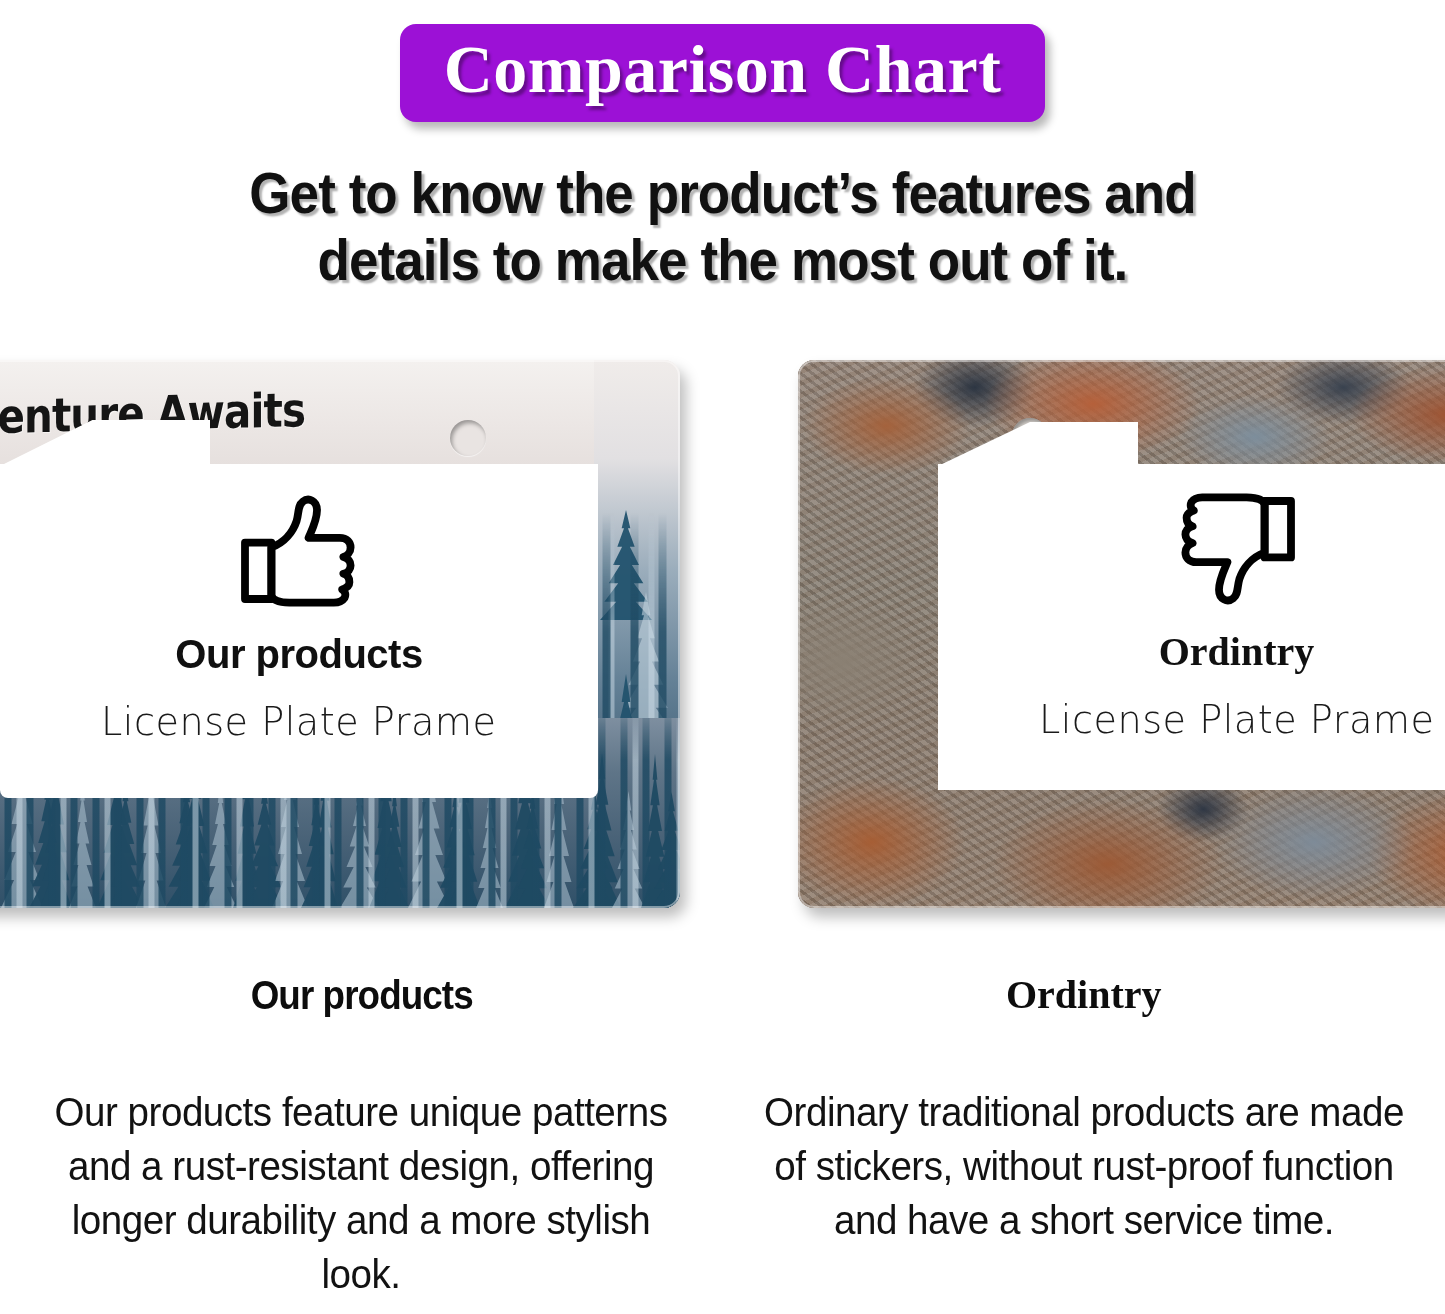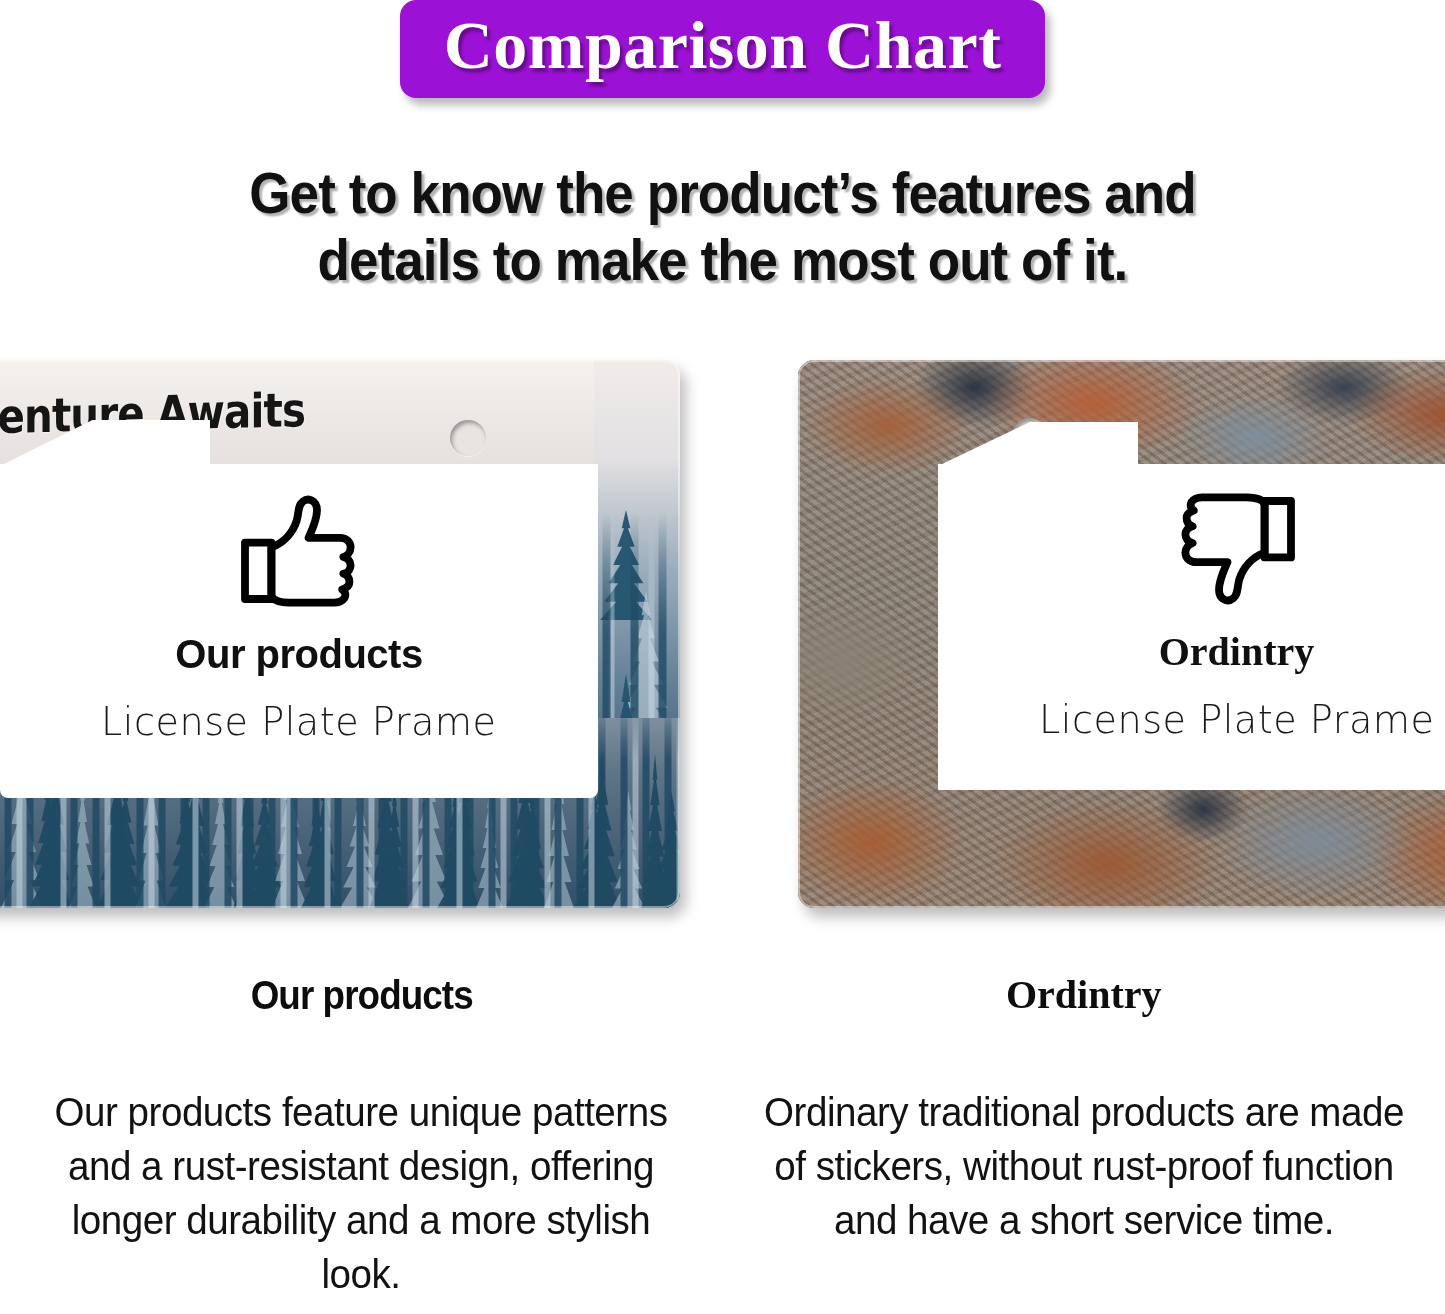--- a/index.html
+++ b/index.html
@@ -3,21 +3,21 @@
 <meta charset="utf-8">
 <style>
   html,body{margin:0;padding:0;background:#ffffff;}
   body{
     width:1445px;height:1314px;position:relative;overflow:hidden;
     font-family:"Liberation Sans","DejaVu Sans",sans-serif;
     background:#ffffff;
   }
 
   
-  .banner-wrap{position:absolute;left:0;top:0;width:1445px;display:flex;justify-content:center;}
+  .banner-wrap{position:absolute;left:0;top:24px;width:1445px;display:flex;justify-content:center;}
   .banner{
     background:#9C11D6;
     border-radius:16px;
     padding:6px 44px 14px 44px;
     box-shadow:5px 7px 9px rgba(0,0,0,.28);
   }
   .banner-text{
     font-family:"Liberation Serif","DejaVu Serif",serif;
     font-weight:bold;
     font-size:68px;

